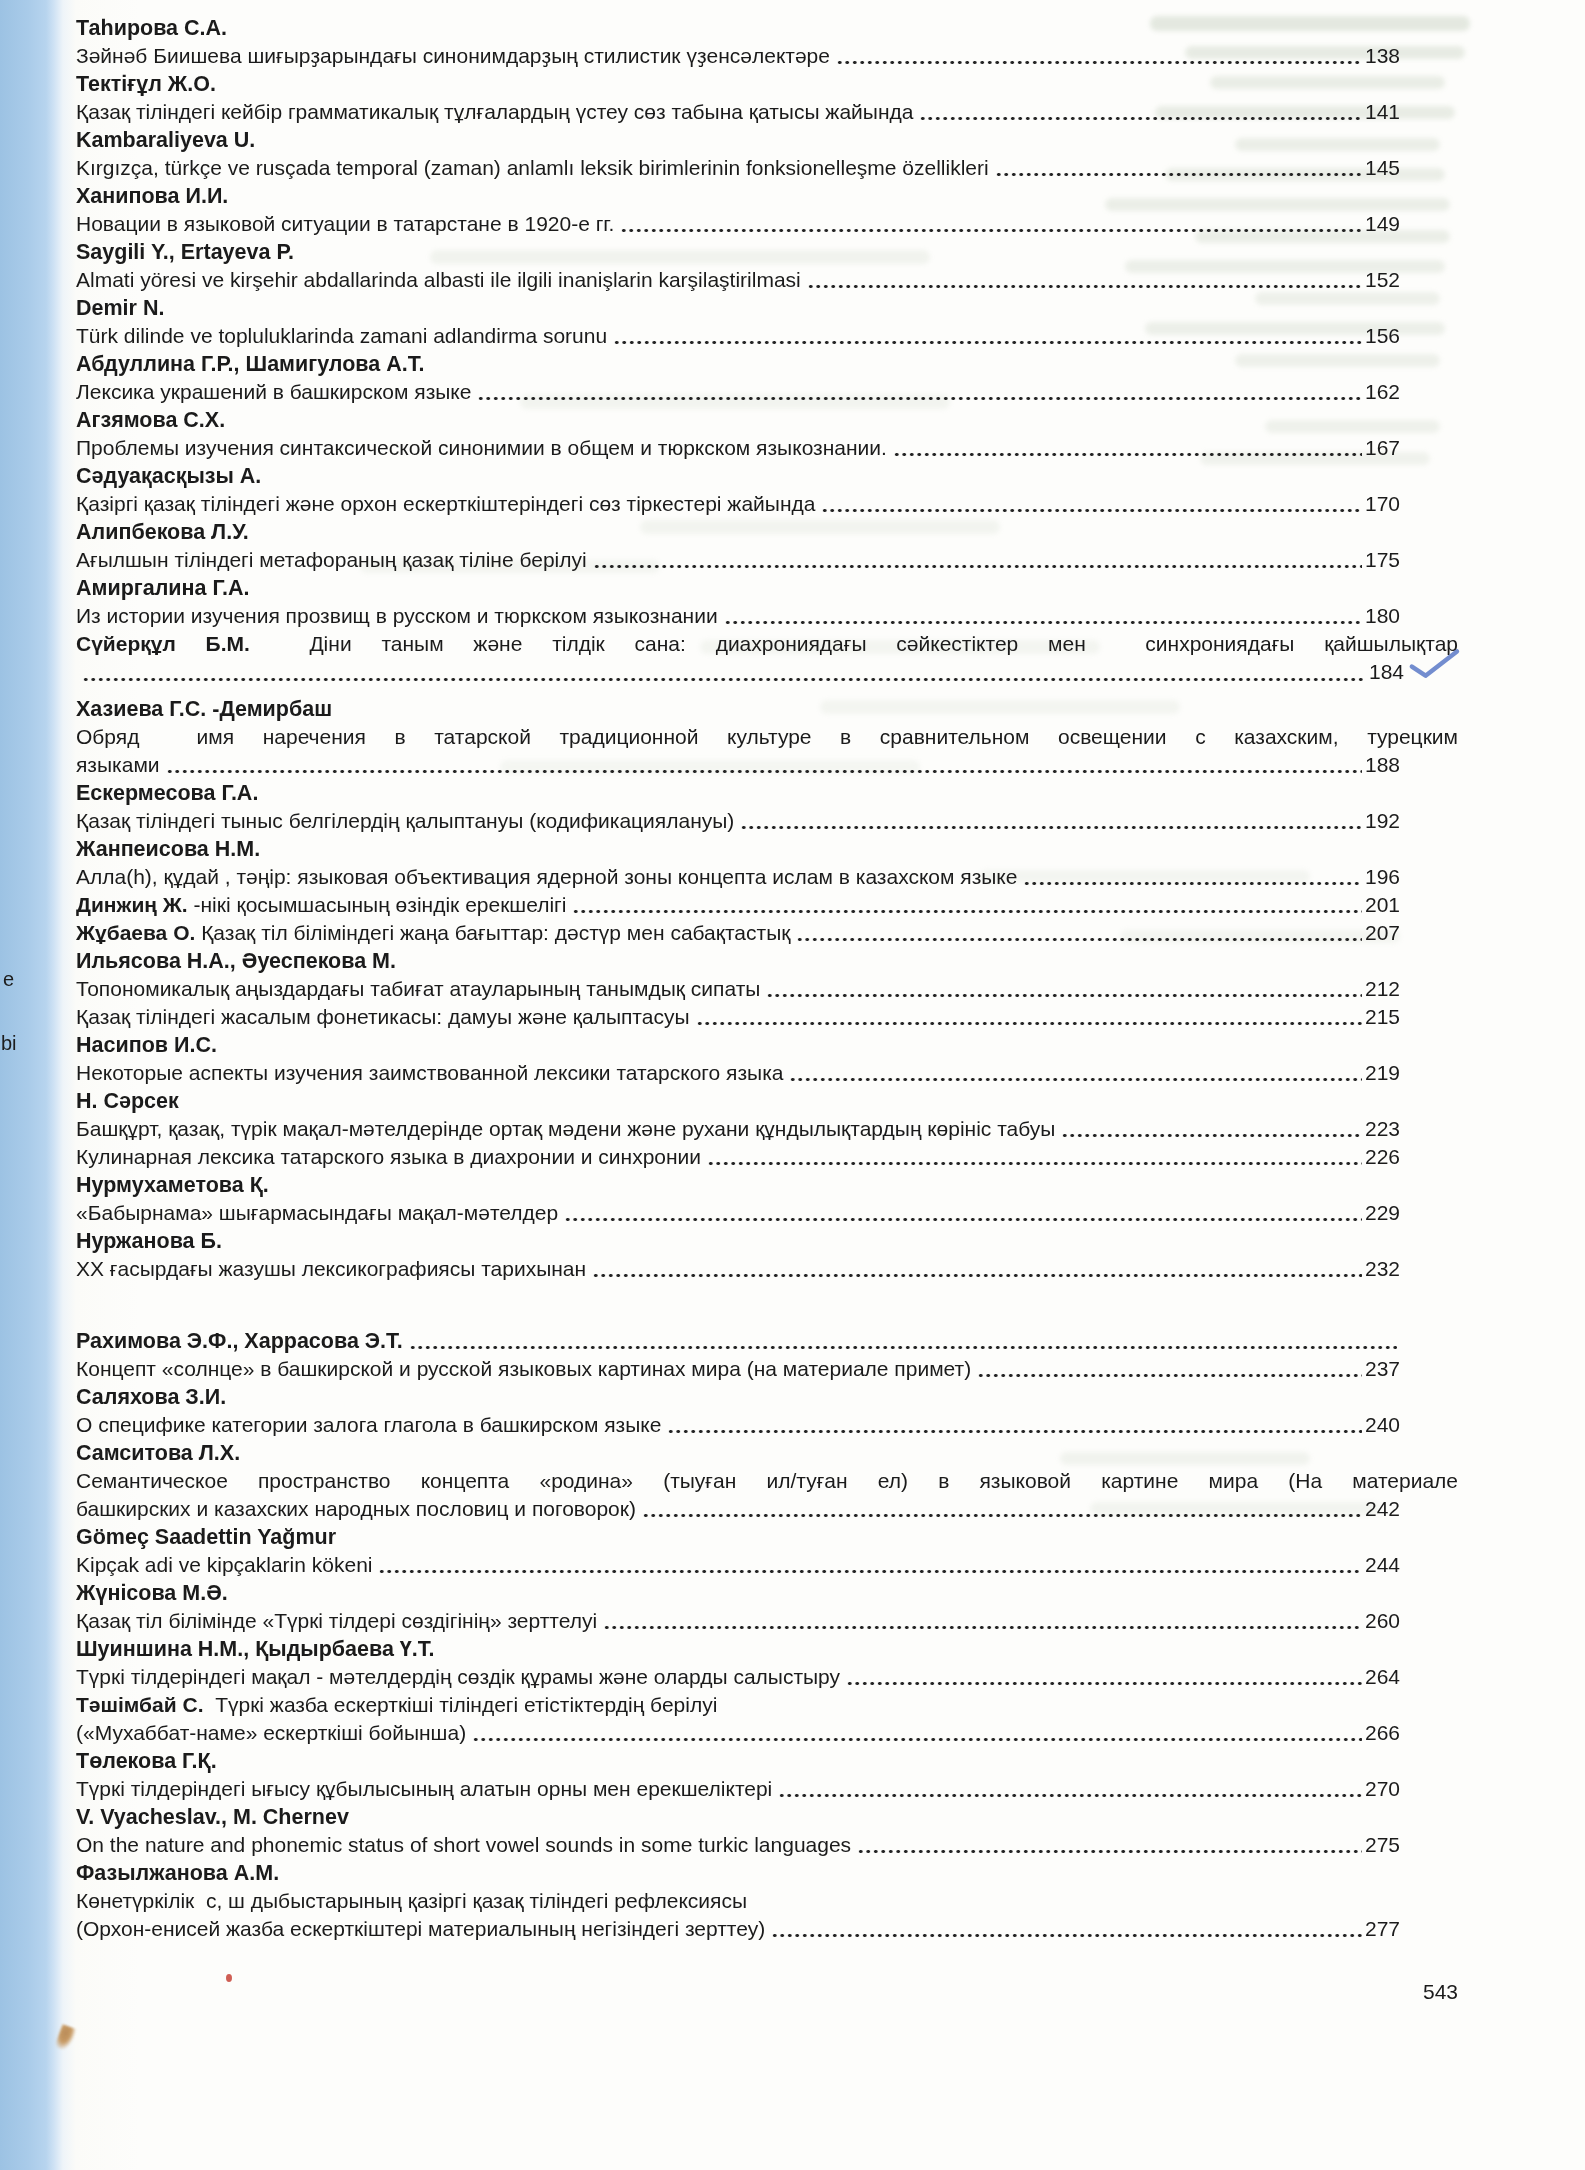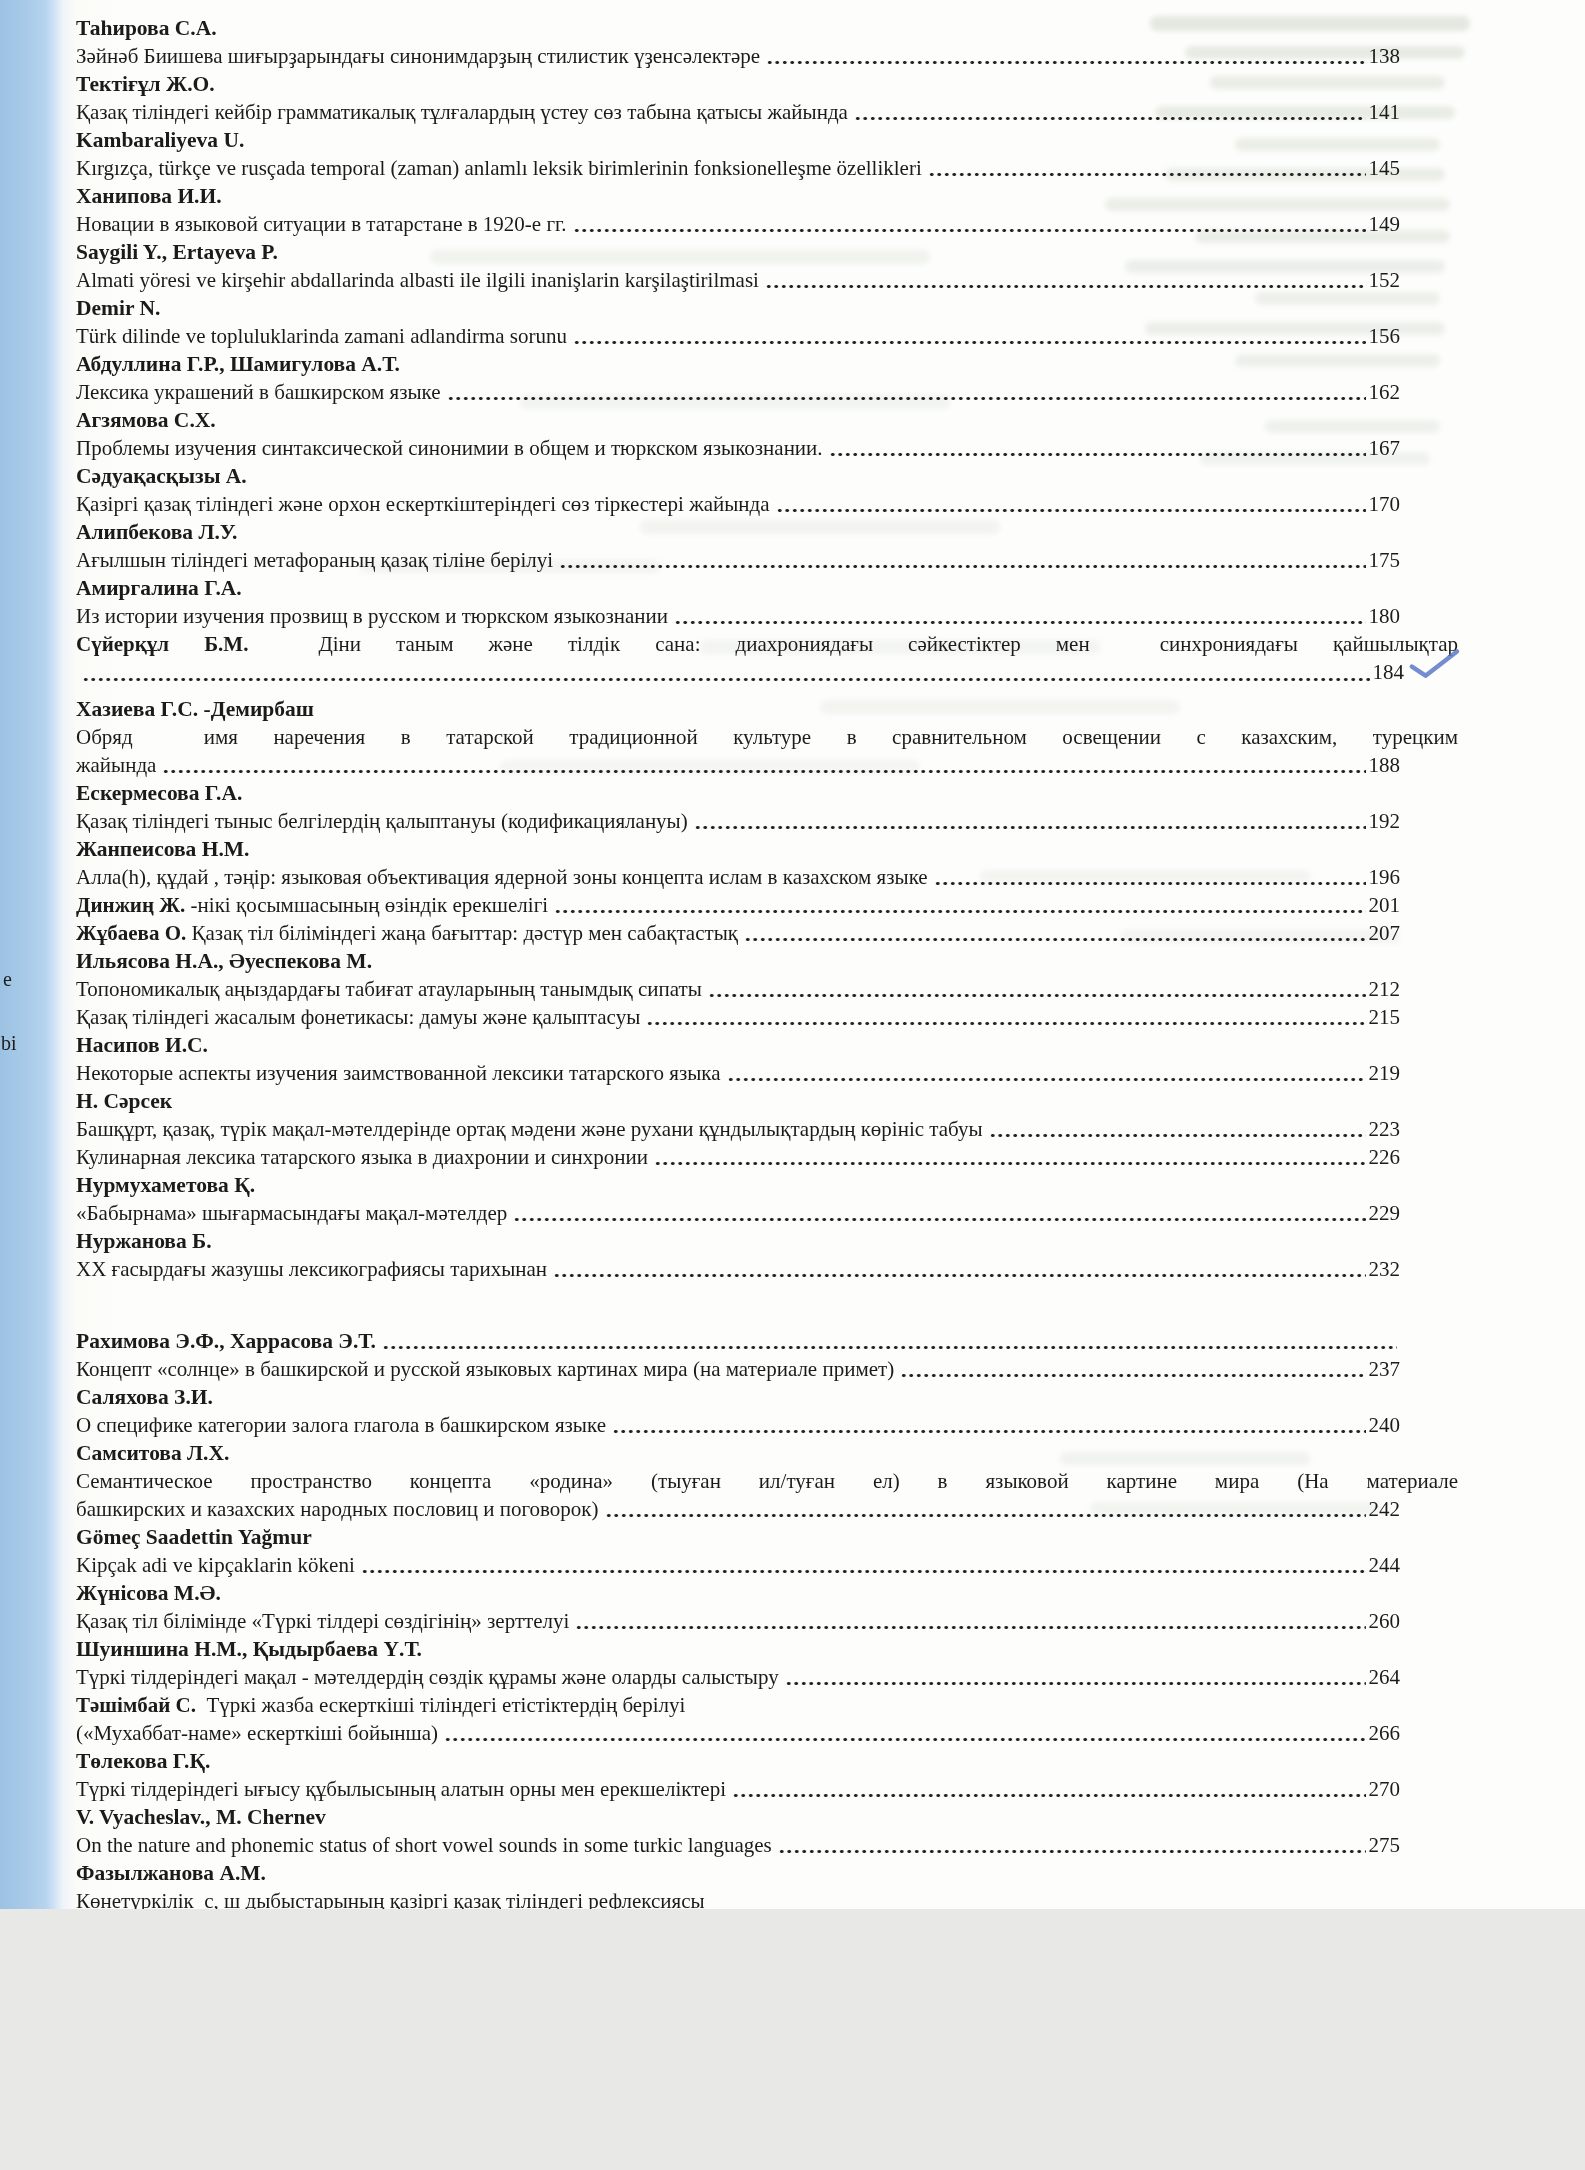--- a/index.html
+++ b/index.html
@@ -1,19 +1,19 @@
 <!DOCTYPE html>
 <html><head>
 <meta charset="utf-8">
 <style>
   html,body{margin:0;padding:0;background:#e8e8e6;}
   .scan{
-    position:relative;width:1585px;height:1909px;overflow:hidden;
+    position:relative;width:1585px;height:2170px;overflow:hidden;
     background:linear-gradient(90deg,#9cc2e3 0,#a9cbe9 28px,#b7d4ee 46px,#cfe2f4 54px,#eef4f9 63px,#fbfbf8 76px,#fdfdfb 140px,#fdfdfb 100%);
-    font-family:Liberation Serif, serif;color:#1b1b1b;
+    font-family:Liberation Sans, sans-serif;color:#1b1b1b;
   }
   .ghost-layer{position:absolute;inset:0;z-index:1;}
   .ghost{position:absolute;background:#c2cdbb;border-radius:7px;filter:blur(2.5px);}
   .toc{position:absolute;left:76px;top:14px;width:1382px;z-index:2;}
   .author-line{font-weight:700;font-size:21.5px;line-height:28px;white-space:nowrap;}
   .author-line.has-leader{display:flex;align-items:baseline;padding-right:58px;white-space:normal;margin-top:44px;}
   .toc-line{font-size:21px;line-height:28px;}
   .flexline{display:flex;align-items:baseline;padding-right:58px;text-align:center;}
   .justify{text-align:justify;text-align-last:justify;}
   .ttl{white-space:pre-wrap;}
@@ -161,21 +161,21 @@
           <span class="pagenum">184</span>
           <span class="check"><svg width="54" height="32" viewBox="0 0 54 32">
               <path d="M4 17 L17 27 L50 5" fill="none" stroke="#5b79c7" stroke-width="4.5" stroke-linecap="round" stroke-linejoin="round" opacity="0.85"></path>
             </svg></span>
         </div>
       </div>
       <div class="toc-entry">
         <div class="author-line"><strong>Хазиева Г.С. -Демирбаш</strong></div>
         <div class="toc-line justify"><span class="ttl">Обряд  имя наречения в татарской традиционной культуре в сравнительном освещении с казахским, турецким</span></div>
         <div class="toc-line flexline">
-          <span class="ttl">жайында</span>
+          <span class="ttl">языками</span>
           <span class="leader"></span>
           <span class="pagenum">188</span>
         </div>
       </div>
       <div class="toc-entry">
         <div class="author-line"><strong>Ескермесова  Г.А.</strong></div>
         <div class="toc-line flexline">
           <span class="ttl">Қазақ тіліндегі тыныс белгілердің қалыптануы (кодификациялануы)</span>
           <span class="leader"></span>
           <span class="pagenum">192</span>

